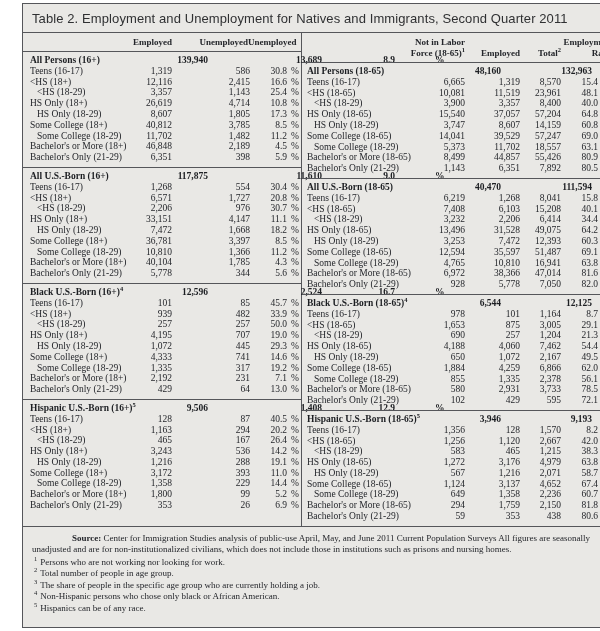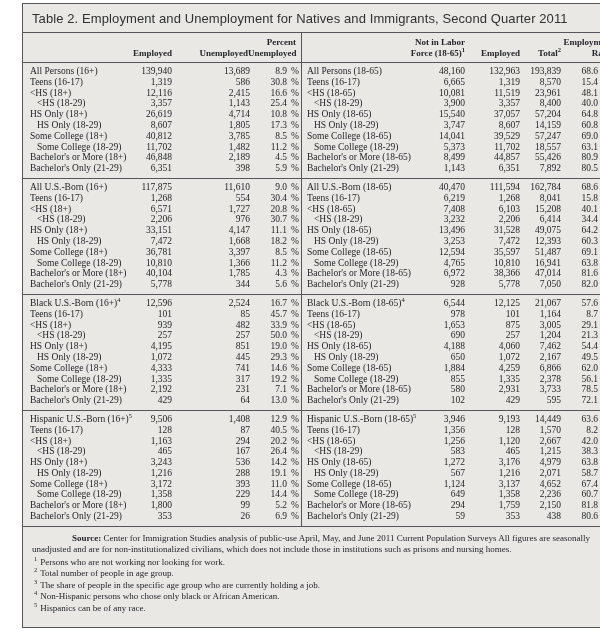--- a/index.html
+++ b/index.html
@@ -22,45 +22,41 @@
   .hsp{width:225px;}.hE{width:149px;}.hU{width:76px;}.hP{width:48px;}
   
   .lblR{box-sizing:border-box;width:104px;padding-left:5px;text-align:left;}
   .indent .lblR{padding-left:12px;}
   .rn1{width:59px;}.rn2{width:55px;}.rn3{width:41px;}.rn4{width:37px;}
   .rpct{box-sizing:border-box;width:15px;text-align:left;padding-left:4px;}
   .hN{width:163px;}.hsp2{width:96px;}.hRe{width:55px;}.hT{width:41px;}.hR{width:52px;}
   
   .section{border-top:1px solid #55565a;padding:3px 0 4px;}
   .row{display:flex;height:10.8px;line-height:10.9px;font-size:9.5px;white-space:nowrap;}
-  .row.bold{font-weight:normal;color:#1c1e22;}
+  .row.bold{font-weight:bold;color:#1c1e22;gap:36px;}
   sup{font-size:6.5px;line-height:0;vertical-align:super;}
   
   .source{padding:6px 9px 0;font-size:9px;color:#24262b;line-height:11.5px;}
   .srcline{margin:0 0 1px 0;}
   .srclabel{font-weight:bold;padding-left:40px;}
   .fn{padding-left:2px;line-height:11.5px;}
   .fn sup{margin-right:3px;}
 </style>
 </head>
 <body>
 
 <div class="page">
   <div class="frame">
 
     <div class="title">Table 2. Employment and Unemployment for Natives and Immigrants, Second Quarter 2011</div>
 
     <div class="cols">
 
       <div class="half left">
         <div class="hdr">
-          <div class="hrow">
-            <span class="c hsp"></span>
-            <span class="c hP">Percent</span>
-          </div>
           <div class="hrow">
             <span class="c hE">Employed</span>
             <span class="c hU">Unemployed</span>
             <span class="c hP">Unemployed</span>
           </div>
         </div>
         <div id="left-sections">
             <div class="section">
               <div class="row bold">
                 <span class="c lblL">All Persons (16+)</span>
@@ -230,21 +226,21 @@
               <div class="row indent">
                 <span class="c lblL">&lt;HS (18-29)</span>
                 <span class="c ln1">257</span>
                 <span class="c ln2">257</span>
                 <span class="c ln3">50.0</span>
                 <span class="c lpct">%</span>
               </div>
               <div class="row">
                 <span class="c lblL">HS Only (18+)</span>
                 <span class="c ln1">4,195</span>
-                <span class="c ln2">851</span>
+                <span class="c ln2">707</span>
                 <span class="c ln3">19.0</span>
                 <span class="c lpct">%</span>
               </div>
               <div class="row indent">
                 <span class="c lblL">HS Only (18-29)</span>
                 <span class="c ln1">1,072</span>
                 <span class="c ln2">445</span>
                 <span class="c ln3">29.3</span>
                 <span class="c lpct">%</span>
               </div>

